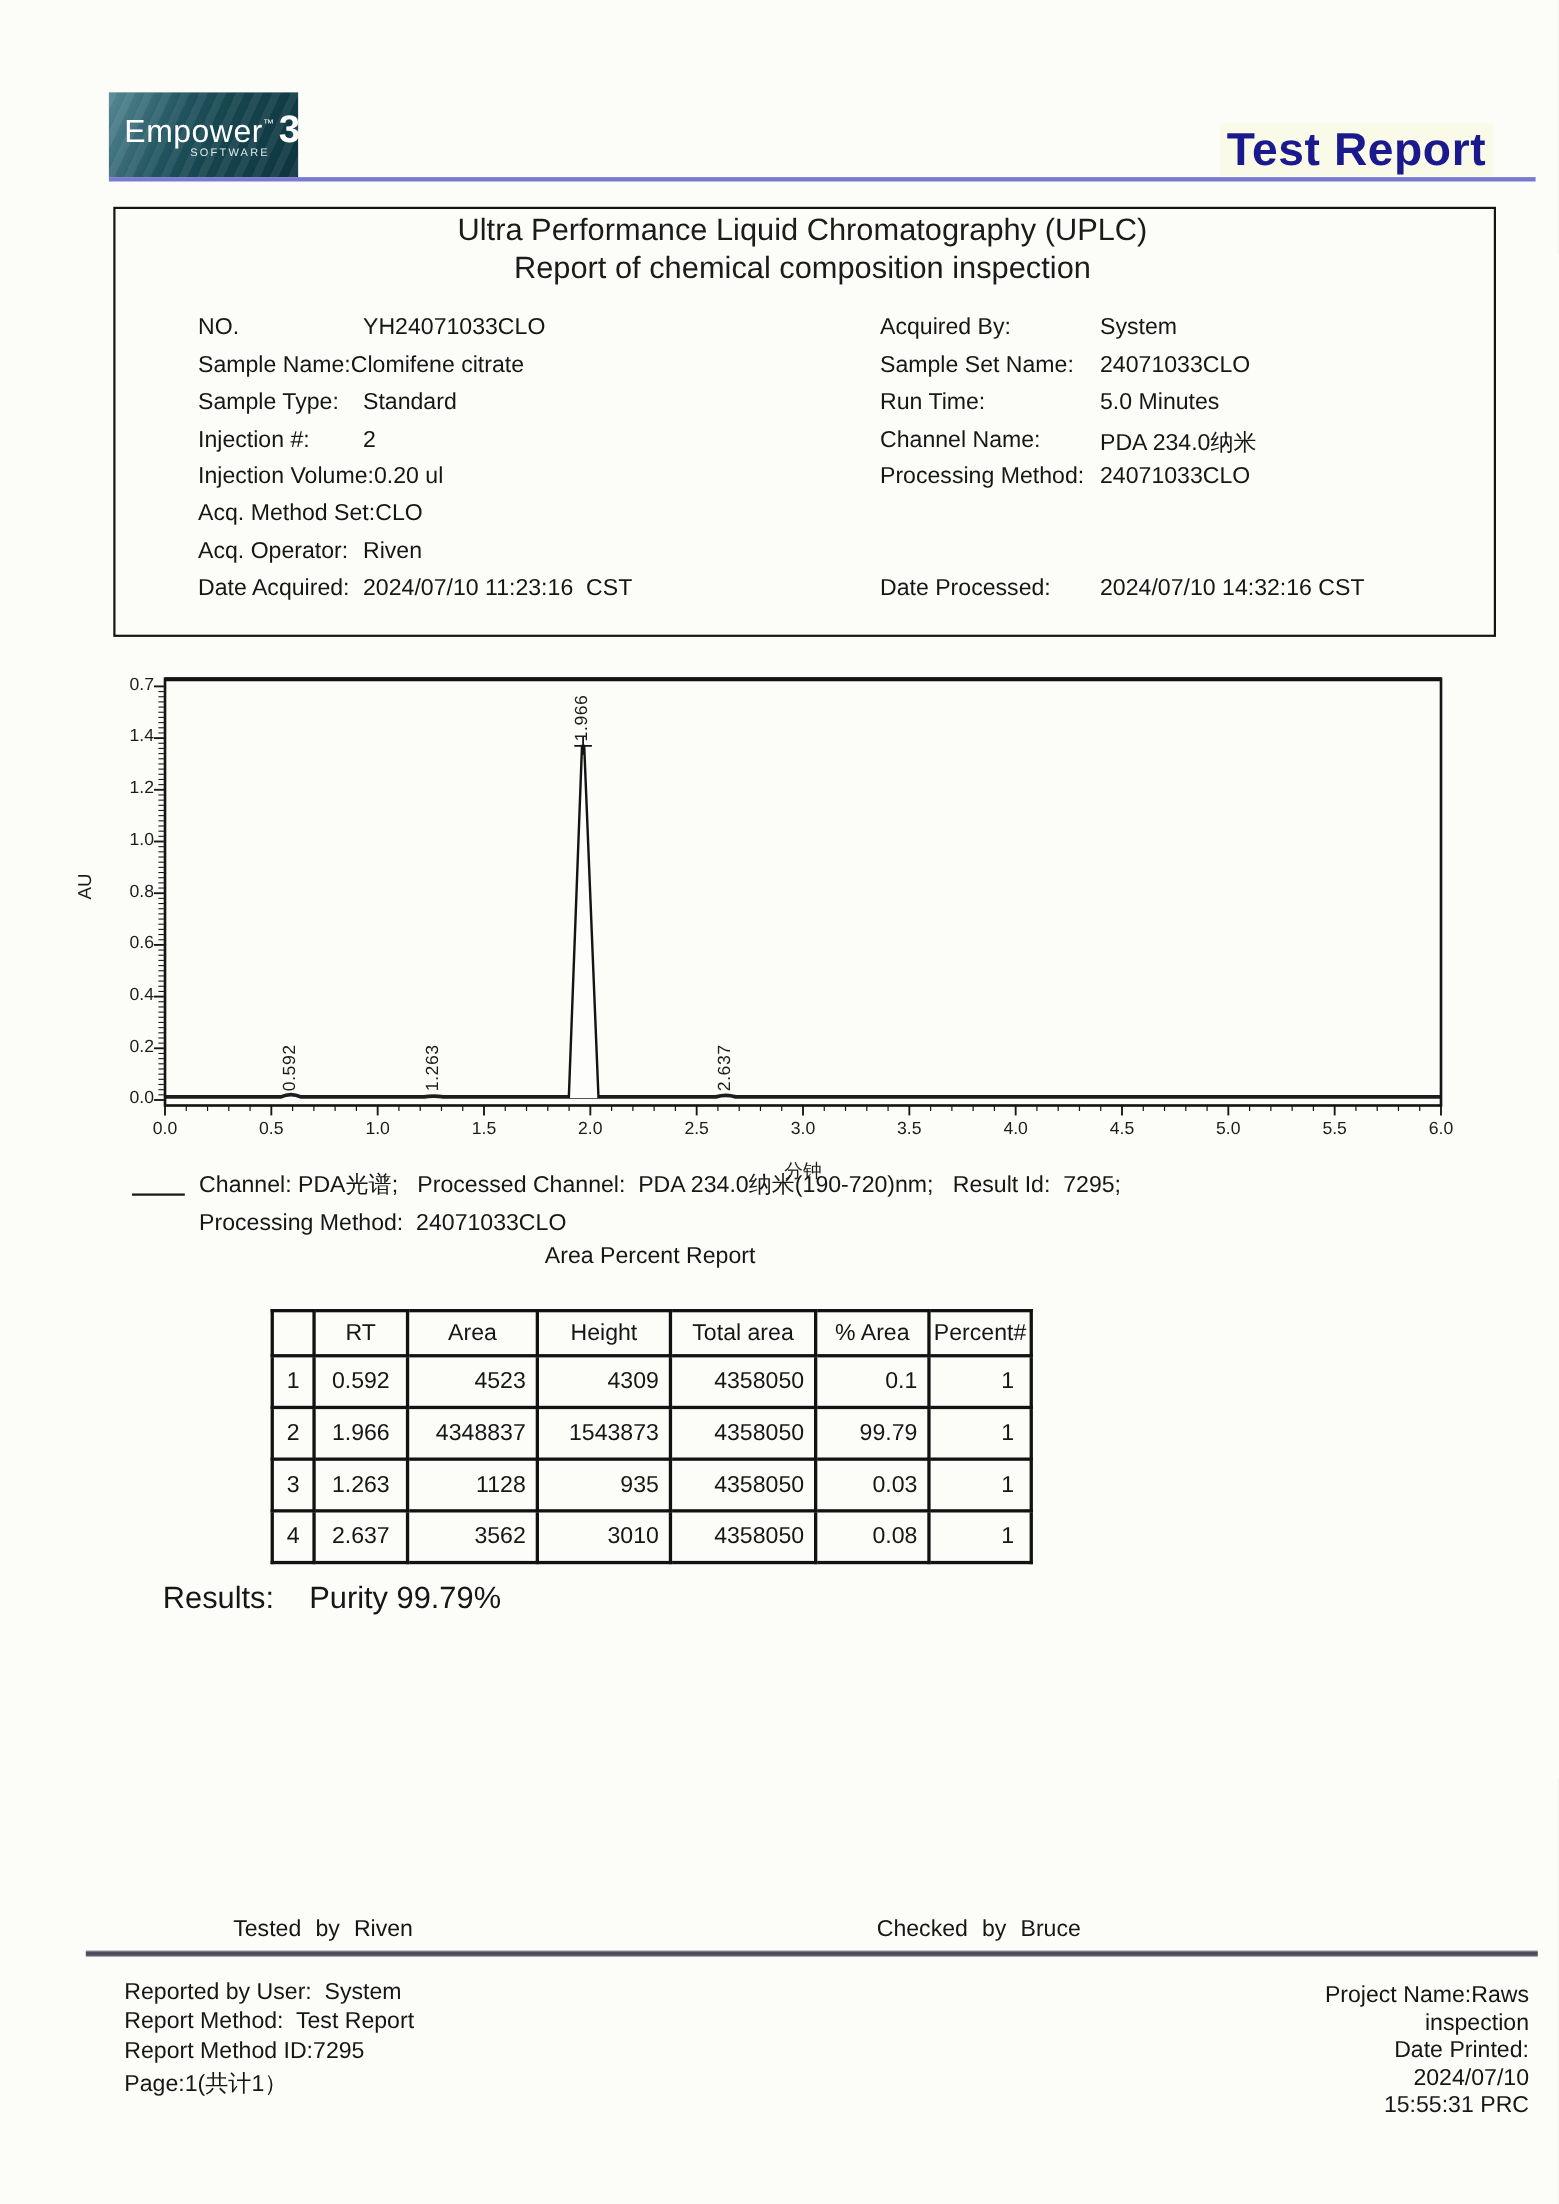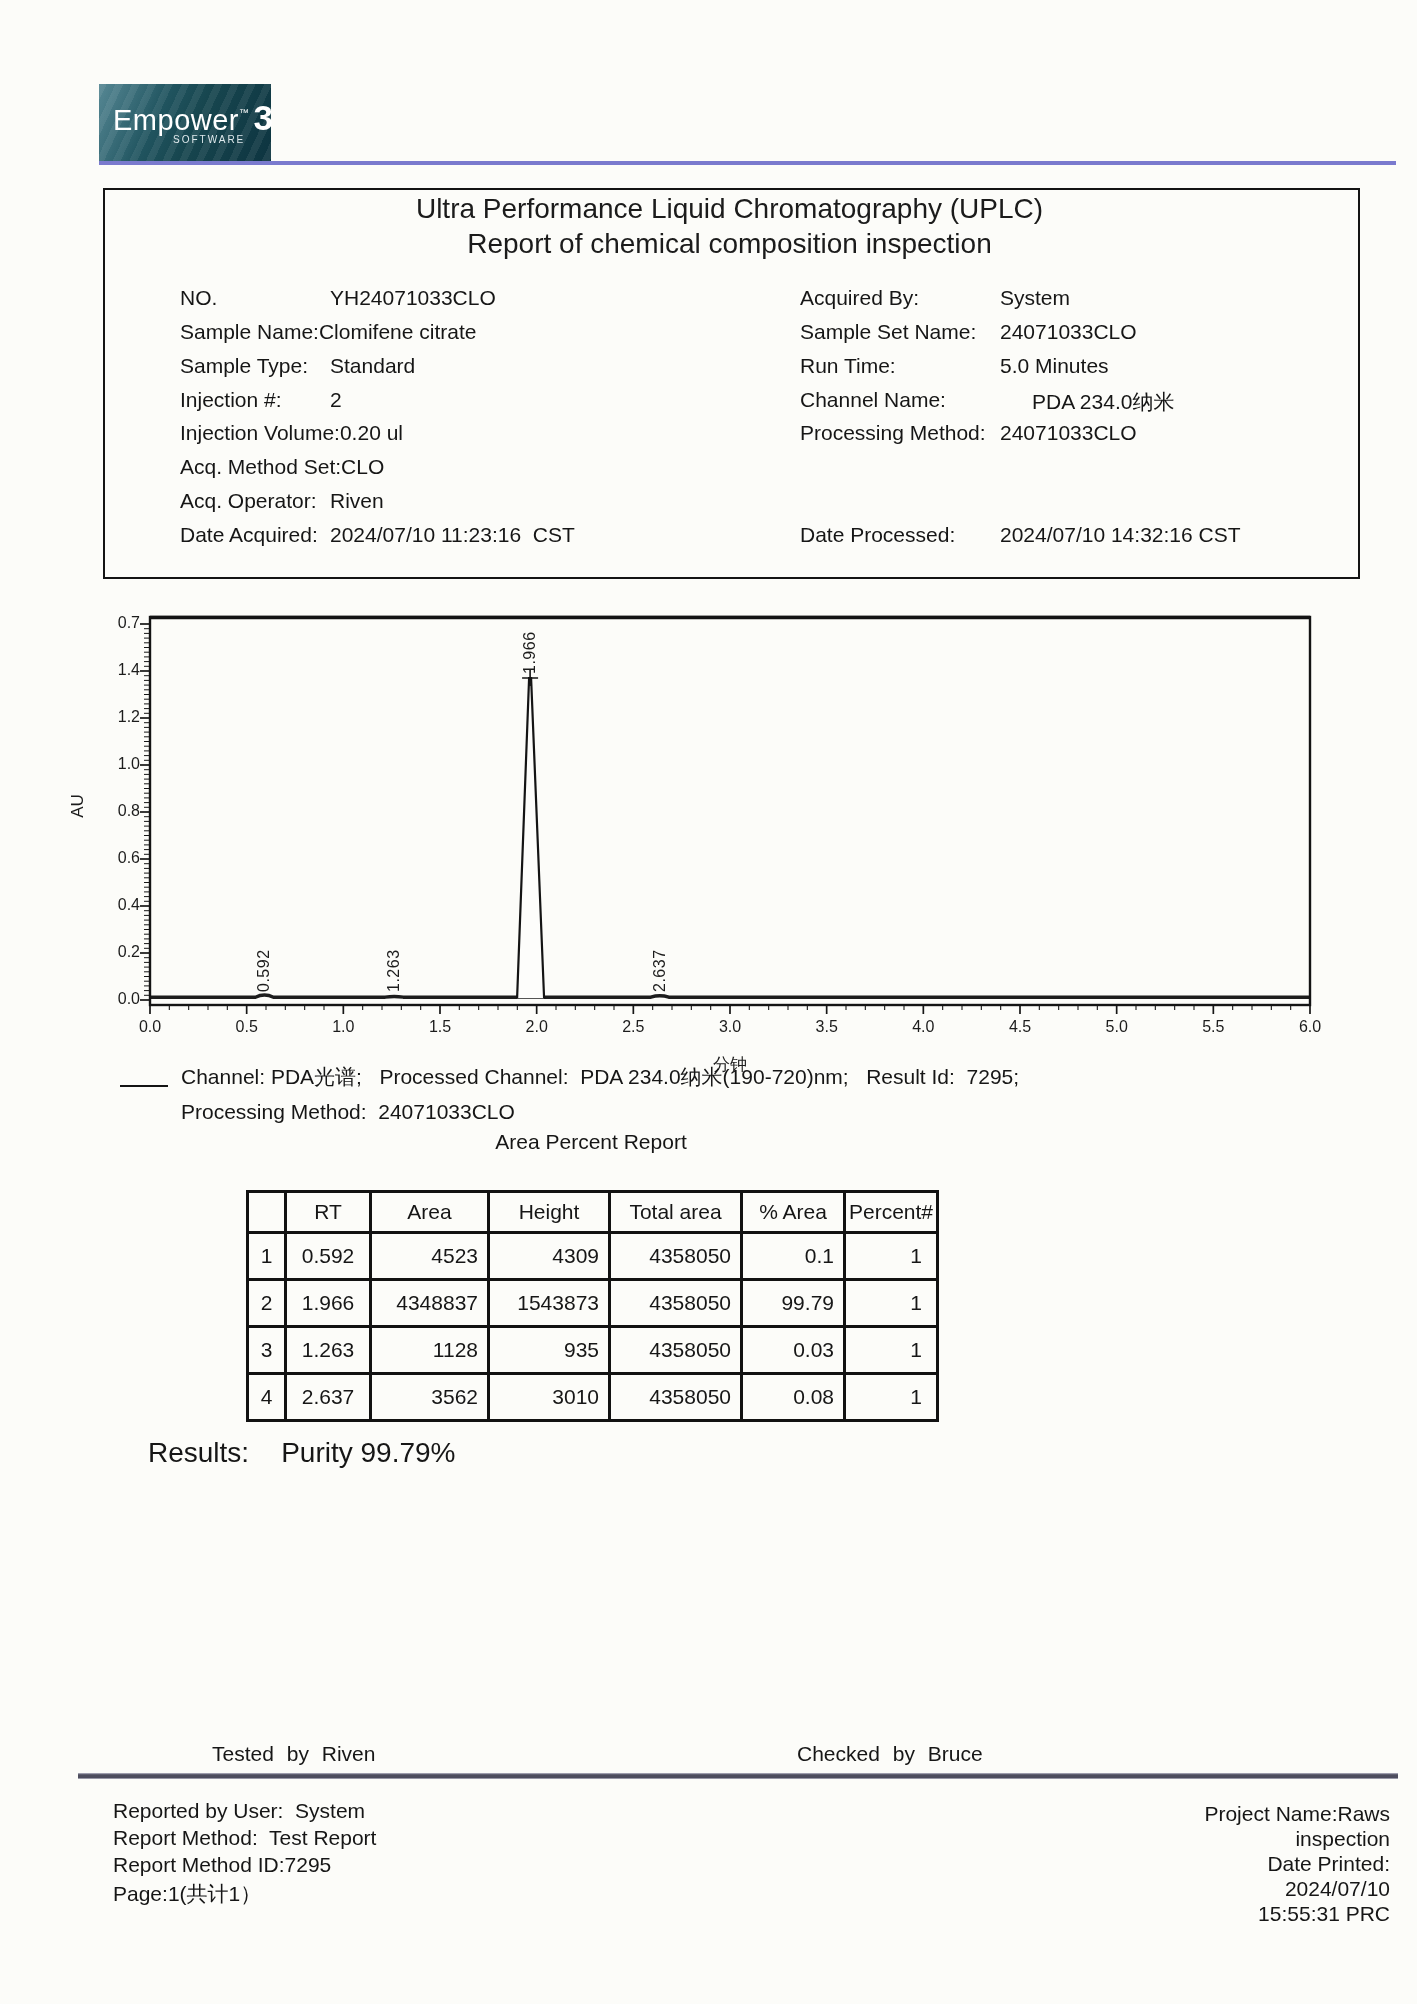--- a/index.html
+++ b/index.html
@@ -67,38 +67,39 @@
 </head>
 <body>
 
 <div class="page">
 
   <div class="abs logo">
     <div class="logo-line"><span>Empower</span><span class="logo-tm">™</span><span class="logo-num">3</span></div>
     <div class="logo-sub">SOFTWARE</div>
   </div>
   <div class="abs hrule"></div>
+  <div class="abs report-title">Test Report</div>
 
   <div class="abs info-box"></div>
   <div class="abs box-title" style="top:193px;">Ultra Performance Liquid Chromatography (UPLC)</div>
   <div class="abs box-title" style="top:228px;">Report of chemical composition inspection</div>
 
   <div class="mrow" style="left:180px;top:286px;"><span class="ml">NO.</span><span>YH24071033CLO</span></div>
   <div class="mrow" style="left:180px;top:320px;"><span class="ml0">Sample Name:</span><span>Clomifene citrate</span></div>
   <div class="mrow" style="left:180px;top:354px;"><span class="ml">Sample Type:</span><span>Standard</span></div>
   <div class="mrow" style="left:180px;top:388px;"><span class="ml">Injection #:</span><span>2</span></div>
   <div class="mrow" style="left:180px;top:421px;"><span class="ml0">Injection Volume:</span><span>0.20 ul</span></div>
   <div class="mrow" style="left:180px;top:455px;"><span class="ml">Acq. Method Set:</span><span>CLO</span></div>
   <div class="mrow" style="left:180px;top:489px;"><span class="ml">Acq. Operator:</span><span>Riven</span></div>
   <div class="mrow" style="left:180px;top:523px;"><span class="ml">Date Acquired:</span><span>2024/07/10 11:23:16  CST</span></div>
 
   <div class="mrow" style="left:800px;top:286px;"><span class="mr">Acquired By:</span><span>System</span></div>
   <div class="mrow" style="left:800px;top:320px;"><span class="mr">Sample Set Name:</span><span>24071033CLO</span></div>
   <div class="mrow" style="left:800px;top:354px;"><span class="mr">Run Time:</span><span>5.0 Minutes</span></div>
-  <div class="mrow" style="left:800px;top:388px;gap:32px;"><span class="mr">Channel Name:</span><span>PDA 234.0纳米</span></div>
+  <div class="mrow" style="left:800px;top:388px;"><span class="mr">Channel Name:</span><span>PDA 234.0纳米</span></div>
   <div class="mrow" style="left:800px;top:421px;"><span class="mr">Processing Method:</span><span>24071033CLO</span></div>
   <div class="mrow" style="left:800px;top:523px;"><span class="mr">Date Processed:</span><span>2024/07/10 14:32:16 CST</span></div>
 
   <div class="abs au-label">AU</div>
   <div id="chart-root" class="abs">
       <div class="ytick" style="top: 375px;">0.0</div>
       <div class="ytick" style="top: 328px;">0.2</div>
       <div class="ytick" style="top: 281px;">0.4</div>
       <div class="ytick" style="top: 234px;">0.6</div>
       <div class="ytick" style="top: 187px;">0.8</div>

